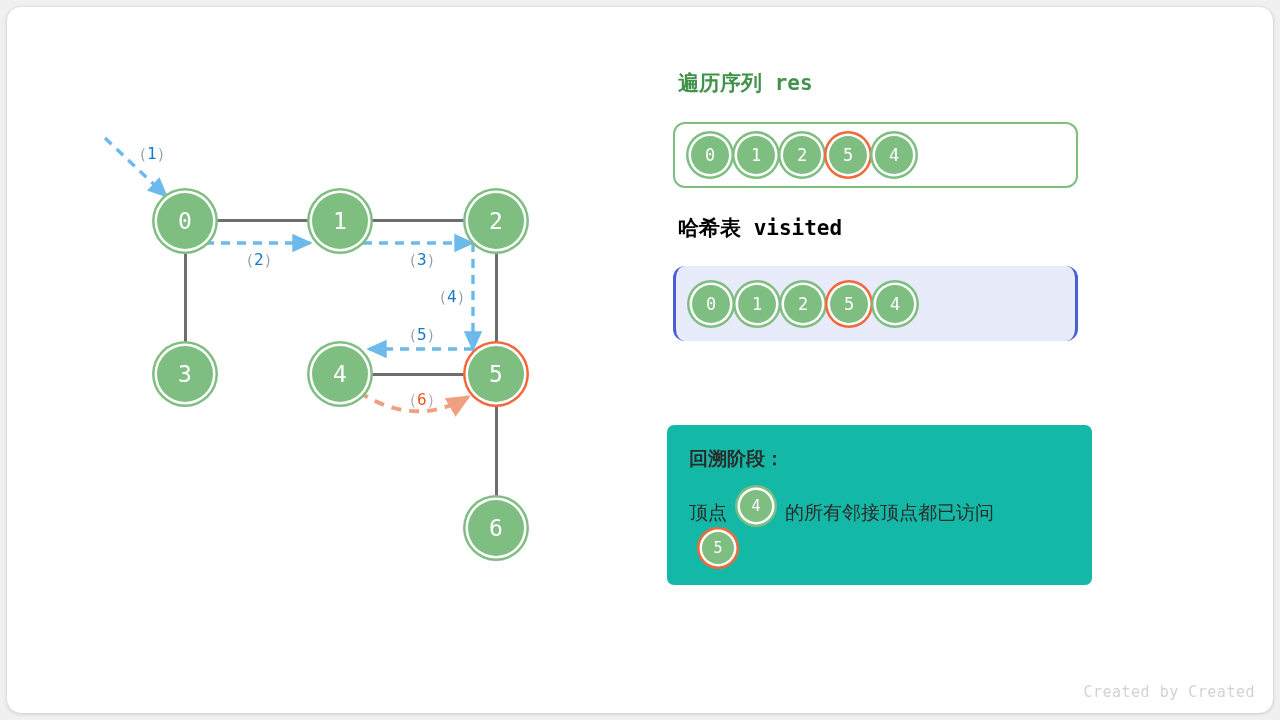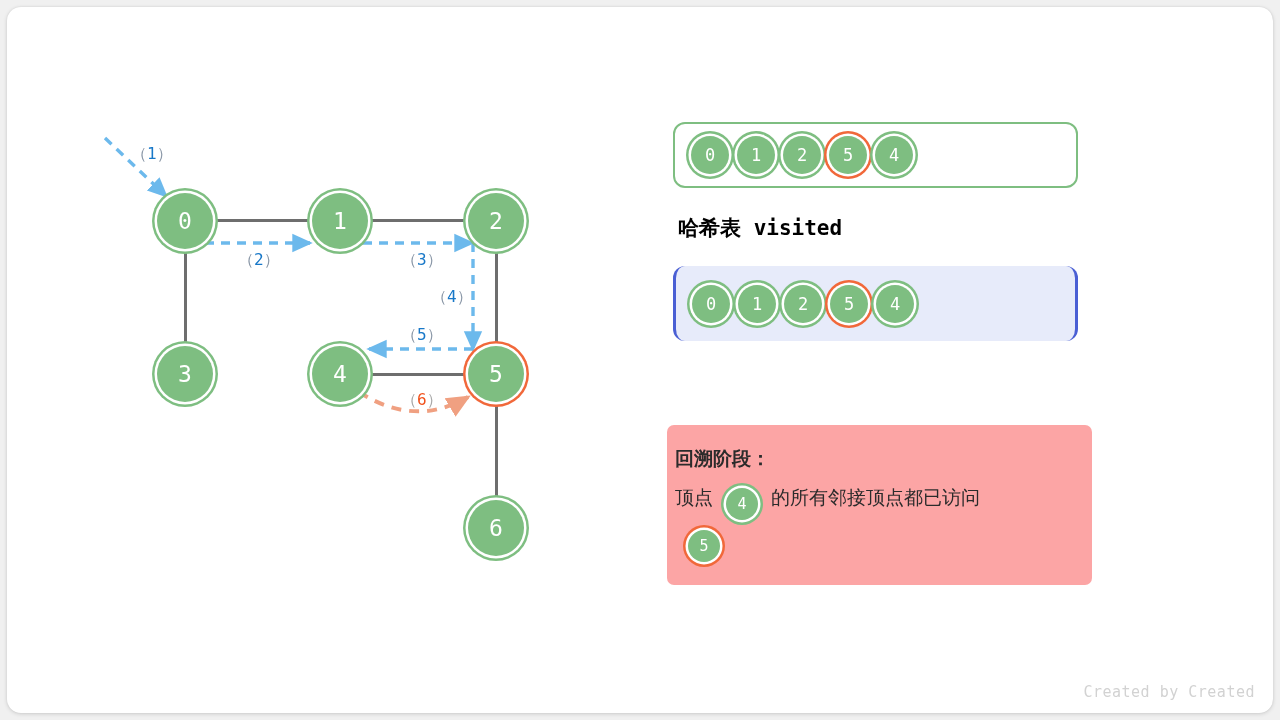--- a/index.html
+++ b/index.html
@@ -63,30 +63,30 @@
     position:absolute;left:6px;top:259px;width:405px;height:75px;
     background:#e7ebfa;border-radius:12px;box-sizing:border-box;
     border-left:3px solid #4a5fd4;border-right:3px solid #4a5fd4;
   }
   .cells{position:absolute;left:16px;top:0;height:100%;display:flex;align-items:center;gap:8px;}
   .cell{position:relative;width:38px;height:38px;font-size:17px;}
 
   
   .info{
     position:absolute;left:0px;top:418px;width:425px;height:160px;
-    background:#fca5a5;border-radius:7px;box-sizing:border-box;
-    padding:24px 0 0 8px;
+    background:#14b8a6;border-radius:7px;box-sizing:border-box;
+    padding:24px 0 0 22px;
   }
   .info .title{
     font-size:19px;font-weight:bold;color:#2b2b2b;
     font-family:"DejaVu Sans","Liberation Sans",sans-serif;
     line-height:1;margin-bottom:20px;
   }
   .info .line{
-    display:flex;align-items:flex-start;
+    display:flex;align-items:flex-end;
     font-size:19px;color:#2b2b2b;
     font-family:"DejaVu Sans","Liberation Sans",sans-serif;
     line-height:1;height:34px;margin-bottom:8px;white-space:nowrap;
   }
   .info .chip{
     position:relative;width:32px;height:32px;font-size:15px;
     margin:0 13px;flex:none;
   }
 
   .watermark{
@@ -160,20 +160,21 @@
 
     <div class="lbl" style="left:424px;top:280px;"><span>（</span><b>4</b><span>）</span></div>
 
     <div class="lbl" style="left:394px;top:318px;"><span>（</span><b>5</b><span>）</span></div>
 
     <div class="lbl orange" style="left:394px;top:383px;"><span>（</span><b>6</b><span>）</span></div>
   </div>
 
   <div class="panel">
 
+    <div class="head res">遍历序列 res</div>
 
     <div class="box-res">
       <div class="cells">
         <div class="node cell ring">
           <span>0</span>
           </div>
         <div class="node cell ring">
           <span>1</span>
           </div>
         <div class="node cell ring">

